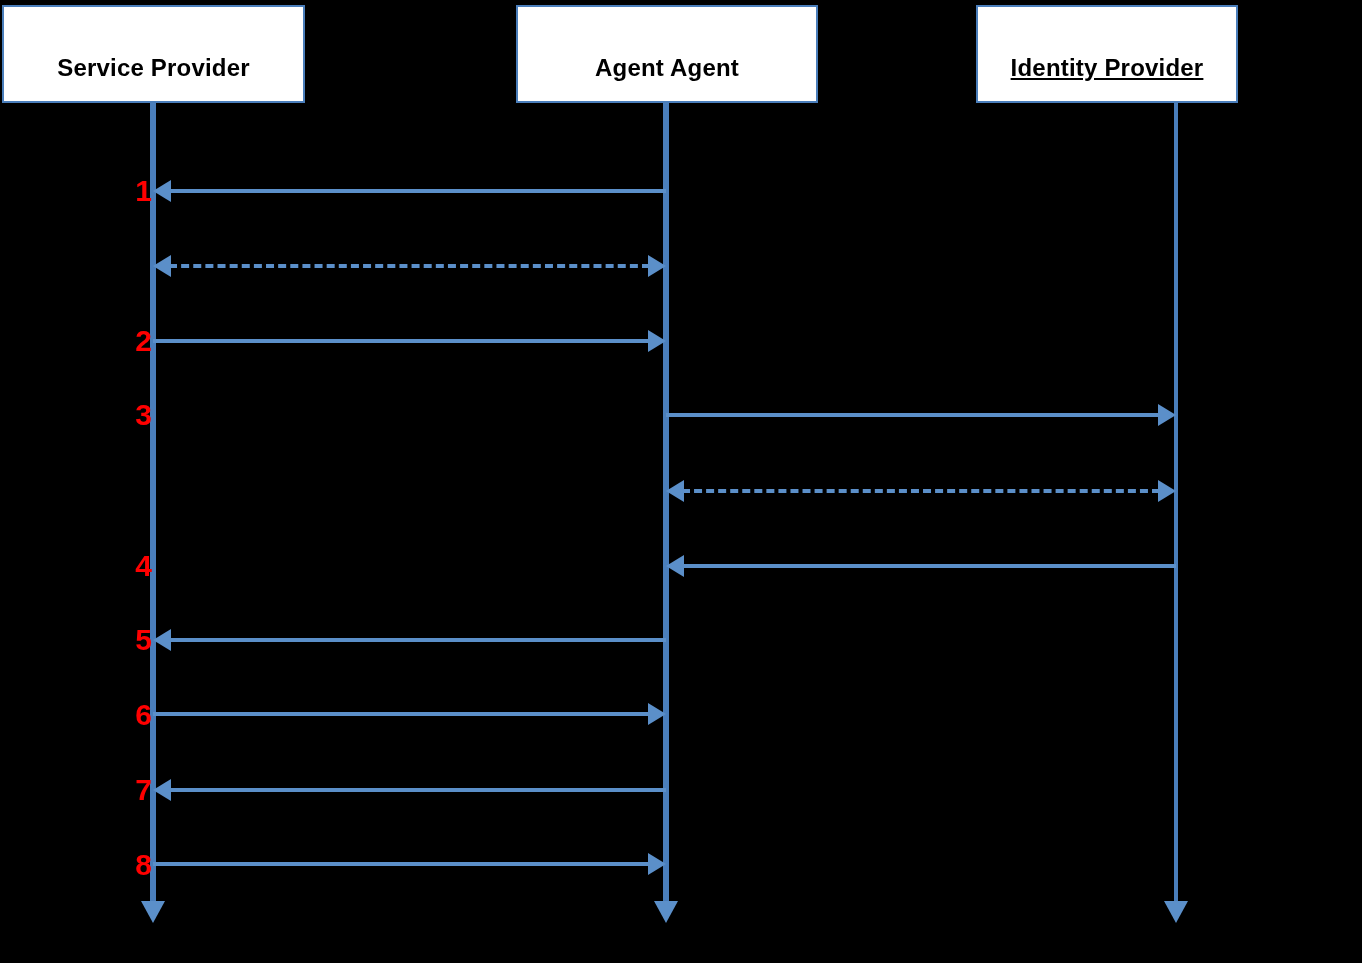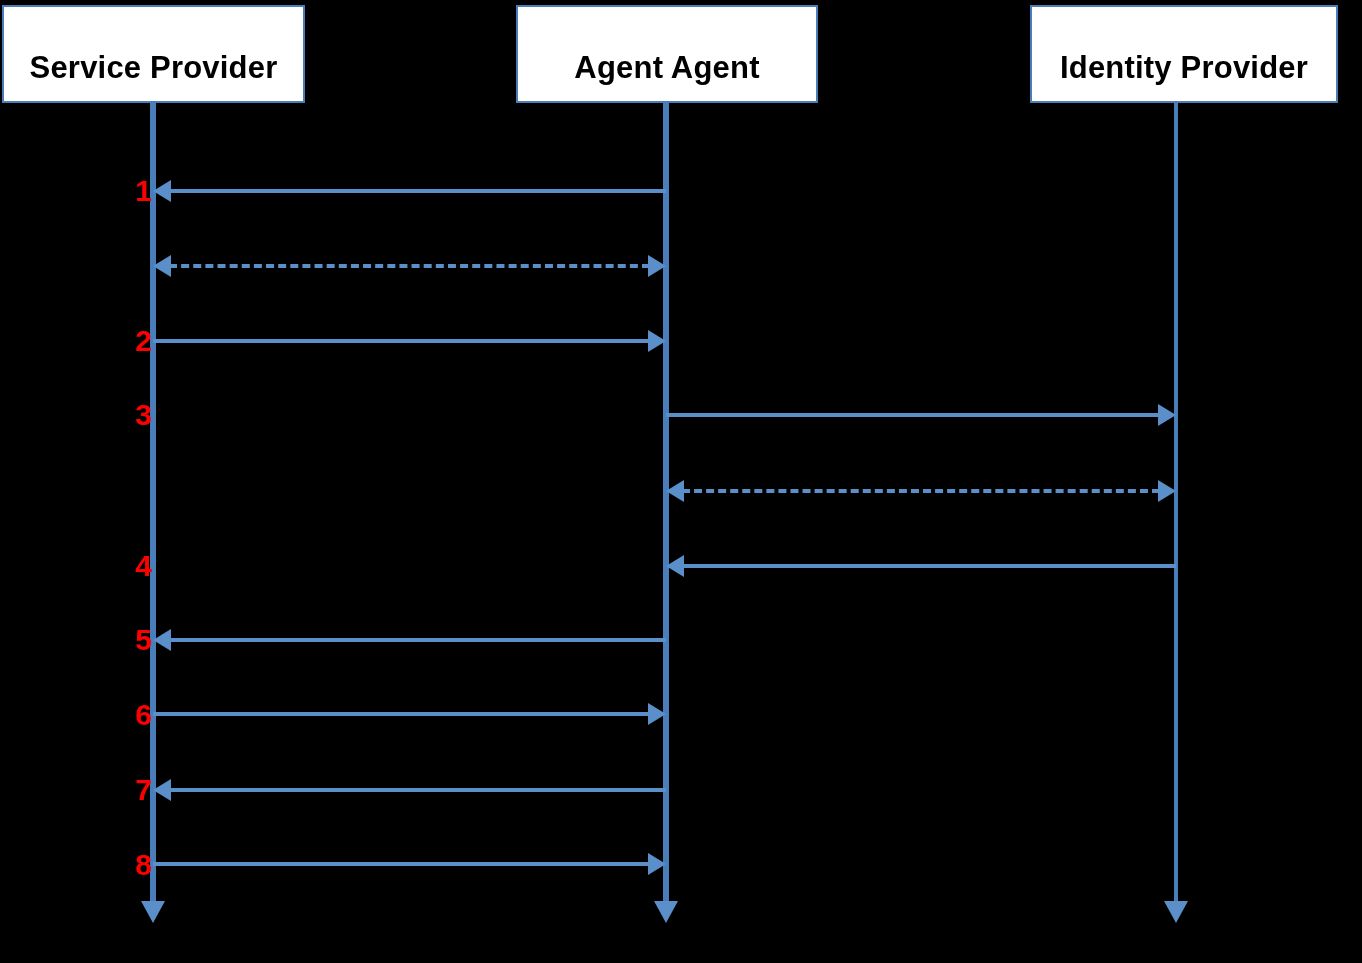--- a/index.html
+++ b/index.html
@@ -25,21 +25,21 @@
     background: #FFFFFF;
     border: 2px solid #4A7EBB;
     box-sizing: border-box;
     display: flex;
     align-items: center;
     justify-content: center;
   }
   .participant-label {
     font-family: "Liberation Sans", sans-serif;
     font-weight: bold;
-    font-size: 31px;
+    font-size: 24px;
     color: #000000;
     letter-spacing: 0.2px;
     white-space: nowrap;
     margin-top: 28px;
   }
 
   
   .lifeline {
     position: absolute;
     background: #4A7EBB;
@@ -104,21 +104,21 @@
 <div id="canvas">
 
   <div class="participant-box" style="left:2px; top:5px; width:303px; height:98px;">
     <span class="participant-label">Service Provider</span>
   </div>
 
   <div class="participant-box" style="left:516px; top:5px; width:302px; height:98px;">
     <span class="participant-label">Agent Agent</span>
   </div>
 
-  <div class="participant-box" style="left:1030px; top:5px; width:308px; height:98px;">
+  <div class="participant-box" style="left:976px; top:5px; width:262px; height:98px;text-decoration:underline;">
     <span class="participant-label">Identity Provider</span>
   </div>
 
   <div class="lifeline" style="left:150px; top:103px; width:6px; height:800px;"></div>
   <div class="lifeline-head" style="left:141px; top:901px;"></div>
 
   <div class="lifeline" style="left:663px; top:103px; width:6px; height:800px;"></div>
   <div class="lifeline-head" style="left:654px; top:901px;"></div>
 
   <div class="lifeline" style="left:1174px; top:103px; width:4px; height:800px;"></div>

